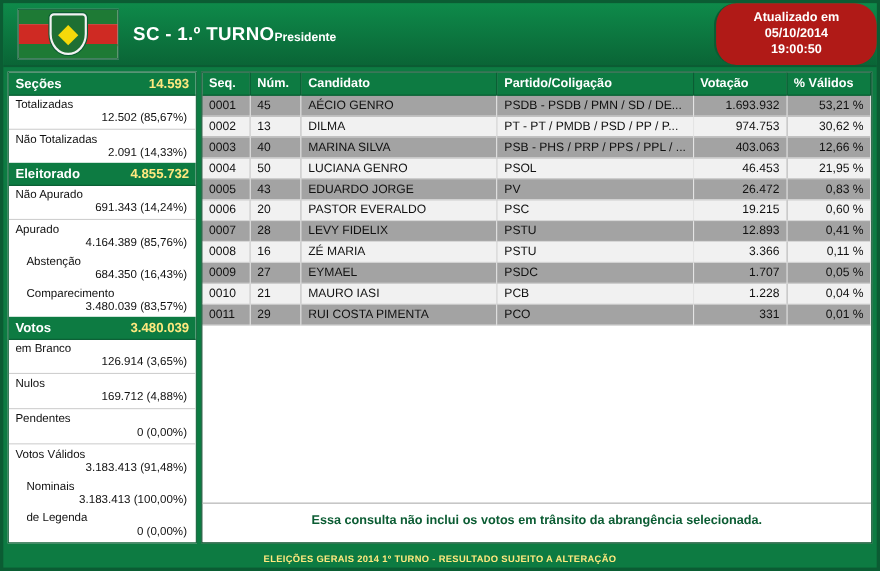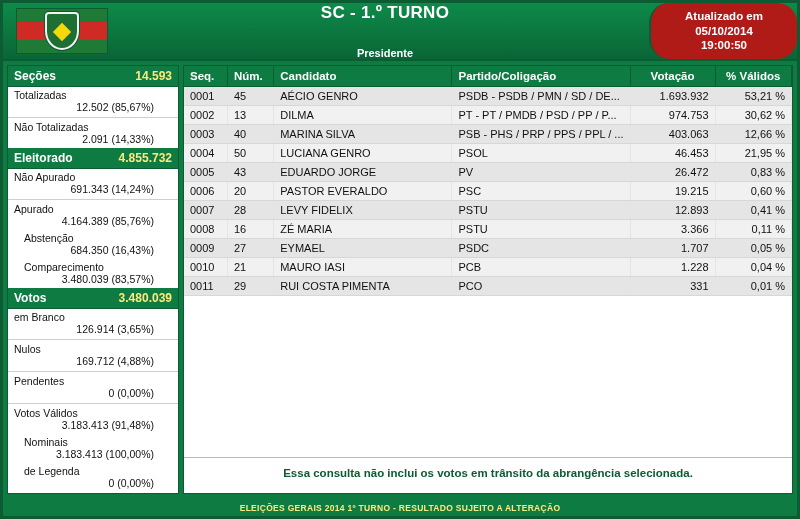--- a/index.html
+++ b/index.html
@@ -53,22 +53,22 @@
   }
   .flag .shield:after {
     content: "";
     position: absolute; left: 50%; top: 52%;
     transform: translate(-50%,-50%) rotate(45deg);
     width: 13px; height: 13px;
     background: #f5d90a;
   }
   .title-box {
     flex: 1;
-    display: flex; flex-direction: column;
-    align-items: center; justify-content: space-between;
+    display: flex; flex-direction: row;
+    align-items: center; justify-content: flex-start;
     color: #ffffff;
   }
   .title-main { font-size: 17px; font-weight: bold; letter-spacing: .3px; }
   .title-sub  { font-size: 11px; font-weight: bold; margin-top: 5px; }
 
   .updated-box {
     width: 148px;
     background: #b01a17;
     border-left: 2px solid #0b5c33;
     color: #ffffff;
@@ -107,52 +107,52 @@
   }
   .sec-head .val { color: #ffe97f; }
   .row-label {
     padding: 2px 6px 0 6px;
     font-size: 10.5px;
     color: #111;
   }
   .row-label.ind1 { padding-left: 16px; }
   .row-val {
     text-align: right;
-    padding: 0 24px 3px 6px;
+    padding: 0 8px 3px 6px;
     font-size: 10.5px;
     color: #111;
   }
   .divider { height: 1px; background: #cfcfcf; margin: 1px 0; }
 
   
   .right {
     flex: 1;
     display: flex; flex-direction: column;
-    background: #e5e5e5;
+    background: #a3a3a3;
     border: 1px solid #0b5c33;
     overflow: hidden;
   }
   table.results {
     width: 100%;
     border-collapse: collapse;
     font-size: 11px;
     color: #111;
   }
   table.results thead th {
     background: #0d7b42;
     color: #ffffff;
     font-weight: bold;
     font-size: 11.5px;
     padding: 4px 6px;
     text-align: left;
     border-right: 1px solid #0b5c33;
     border-bottom: 1px solid #0b5c33;
     white-space: nowrap;
   }
-  table.results thead th.num { text-align: center; }
+  table.results thead th.num { text-align: left; }
   table.results tbody td {
     padding: 3px 6px;
     border-bottom: 1px solid #d7d7d7;
     border-right: 1px solid #e4e4e4;
     white-space: nowrap;
     overflow: hidden;
     text-overflow: ellipsis;
   }
   table.results tbody td.num { text-align: right; }
   table.results tbody tr:nth-child(even) { background: #f1f1f1; }

